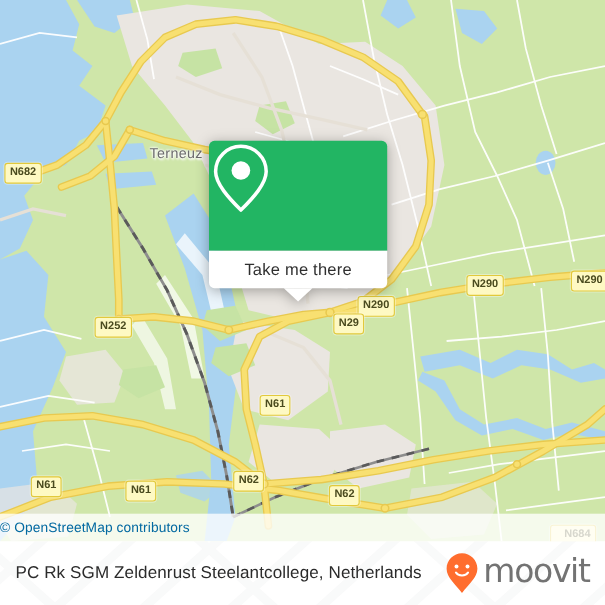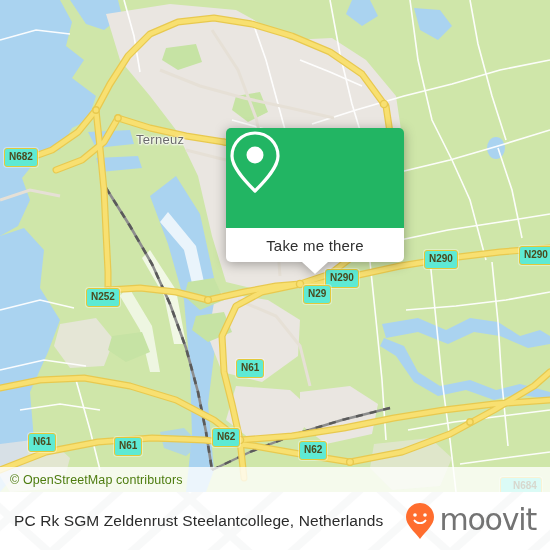--- a/index.html
+++ b/index.html
@@ -13,42 +13,42 @@
   
   .place-label{
     position:absolute;left:136px;top:132px;
     font-size:13px;color:#6b6b6b;letter-spacing:.3px;
     text-shadow:0 0 2px #fff,0 0 2px #fff,0 0 3px #fff,1px 1px 2px #fff;
     white-space:nowrap;pointer-events:none;
   }
 
   
   .shield{
-    position:absolute;background:#5eead4;border:1.4px solid #e2c93b;
+    position:absolute;background:#fef9c3;border:1.4px solid #e2c93b;
     border-radius:3px;color:#4a4a1e;font-size:10px;font-weight:bold;
     line-height:1;padding:3px 4px 4px;white-space:nowrap;
     box-shadow:0 0 0 1px rgba(255,255,255,.35);
   }
 
   
-  .popup{position:absolute;left:190px;top:128px;width:178px;
-         filter:drop-shadow(0 2px 6px rgba(0,0,0,.32));margin-left:36px;}
+  .popup{position:absolute;left:190px;top:128px;width:162px;
+         filter:drop-shadow(0 2px 6px rgba(0,0,0,.32));}
   .popup-head{height:100px;background:#22b563;border-radius:5px 5px 0 0;
               display:flex;align-items:center;justify-content:center;}
   .popup-foot{height:34px;background:#fff;border-radius:0 0 5px 5px;
               display:flex;align-items:center;justify-content:center;}
   .popup-foot .label{font-size:15px;color:#2f2f2f;letter-spacing:.2px;}
   .popup-tail{position:absolute;left:50%;top:100%;margin-left:-13px;
               width:0;height:0;border-left:13px solid transparent;
               border-right:13px solid transparent;border-top:12px solid #fff;}
 
   
   .attrib{position:absolute;left:0;top:467px;height:25px;width:550px;
           background:rgba(255,255,255,.78);display:flex;align-items:center;}
-  .attrib span{font-size:12.5px;color:#4d7c0f;padding-left:10px;letter-spacing:.1px;}
+  .attrib span{font-size:12.5px;color:#0369a1;letter-spacing:.1px;}
 
   
   .footer{position:absolute;left:0;top:492px;width:550px;height:58px;
           background:#fff;overflow:hidden;}
   .footer .wm{position:absolute;left:0;top:0;width:550px;height:58px;opacity:.06;}
   .footer-inner{position:absolute;left:0;top:0;width:550px;height:58px;
                 display:flex;align-items:center;padding:0 14px;box-sizing:border-box;gap:16px;}
   .footer-title{font-size:15.5px;color:#2b2b2b;white-space:nowrap;letter-spacing:.1px;}
   .brand{margin-left:auto;display:flex;align-items:center;gap:4px;}
   .brand .word{font-size:30px;color:#737373;letter-spacing:-1.2px;

